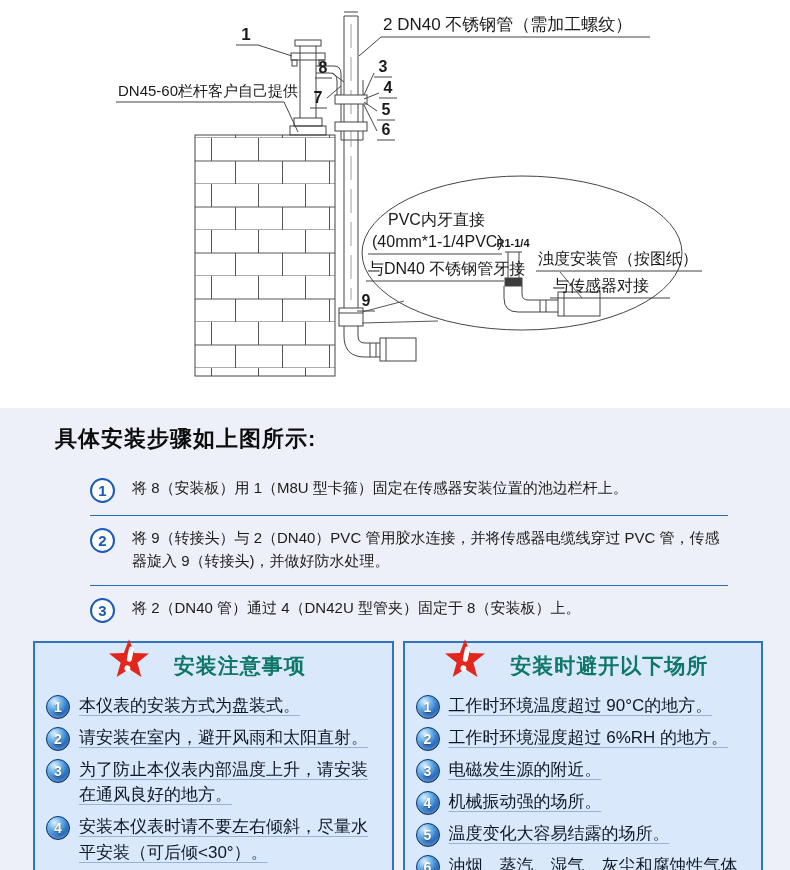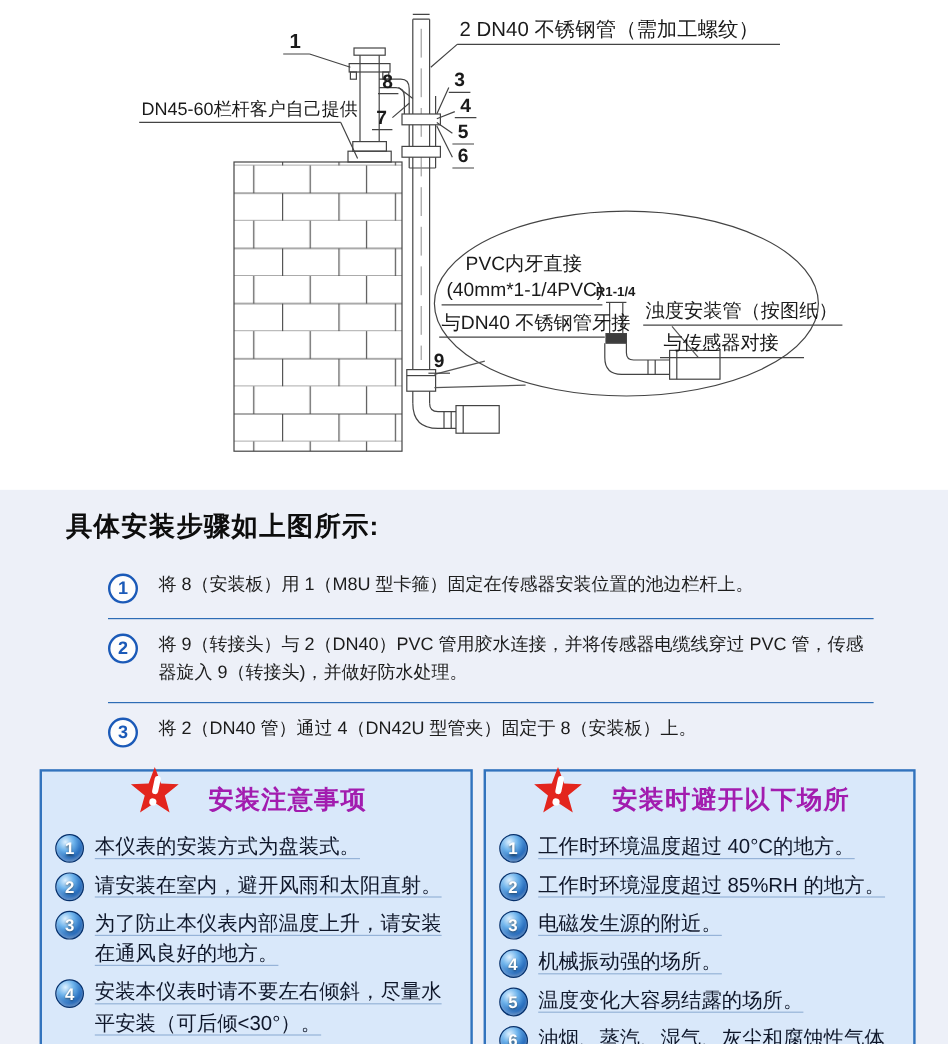--- a/index.html
+++ b/index.html
@@ -29,21 +29,21 @@
   }
   .step-text{margin:0;font-size:15px;line-height:1.55;color:#1c1c1c;max-width:600px;}
   
   .boxes{display:flex;gap:9px;padding:12px 27px 0 33px;}
   .infobox{
     flex:1;border:2px solid #3273bd;background:#d9e8fa;
     padding:0 11px 10px;box-sizing:border-box;min-height:248px;
   }
   .box-header{display:flex;align-items:center;justify-content:center;gap:9px;height:46px;}
   .star-icon{width:44px;height:44px;margin-top:-14px;flex-shrink:0;}
-  .box-title{margin:14px;font-size:21px;font-weight:bold;color:#a21caf;letter-spacing:1px;}
+  .box-title{margin:14px;font-size:21px;font-weight:bold;color:#0f766e;letter-spacing:1px;}
   .note-item{display:flex;align-items:flex-start;gap:9px;margin:4px 0 6px;}
   .badge{
     width:22px;height:22px;border-radius:50%;flex-shrink:0;margin-top:2px;
     background:radial-gradient(circle at 34% 26%,#dff1ff 0%,#6db3ec 32%,#1d64b8 66%,#083a7c 100%);
     border:1px solid #06306b;color:#fff;font-size:14px;font-weight:bold;
     display:flex;align-items:center;justify-content:center;
     text-shadow:0 1px 2px rgba(0,0,0,.55);
     box-shadow:inset 0 -2px 3px rgba(255,255,255,.35);
   }
   .note-text{
@@ -224,25 +224,25 @@
           <path d="M20 2 L24.7 14.5 L38.1 15.1 L27.6 23.5 L31.2 36.4 L20 29 L8.8 36.4 L12.4 23.5 L1.9 15.1 L15.3 14.5 Z" fill="#e3251d"></path>
           <g transform="rotate(12 20 21)" fill="#fff">
             <rect x="17.8" y="8.5" width="4.6" height="14" rx="2.3"></rect>
             <circle cx="20.1" cy="28.6" r="2.7"></circle>
           </g>
         </svg>
         <h3 class="box-title">安装时避开以下场所</h3>
       </div>
       <div class="note-item">
         <span class="badge">1</span>
-        <span class="note-text">工作时环境温度超过 40°C的地方。</span>
+        <span class="note-text">工作时环境温度超过 90°C的地方。</span>
       </div>
       <div class="note-item">
         <span class="badge">2</span>
-        <span class="note-text">工作时环境湿度超过 85%RH 的地方。</span>
+        <span class="note-text">工作时环境湿度超过 6%RH 的地方。</span>
       </div>
       <div class="note-item">
         <span class="badge">3</span>
         <span class="note-text">电磁发生源的附近。</span>
       </div>
       <div class="note-item">
         <span class="badge">4</span>
         <span class="note-text">机械振动强的场所。</span>
       </div>
       <div class="note-item">

